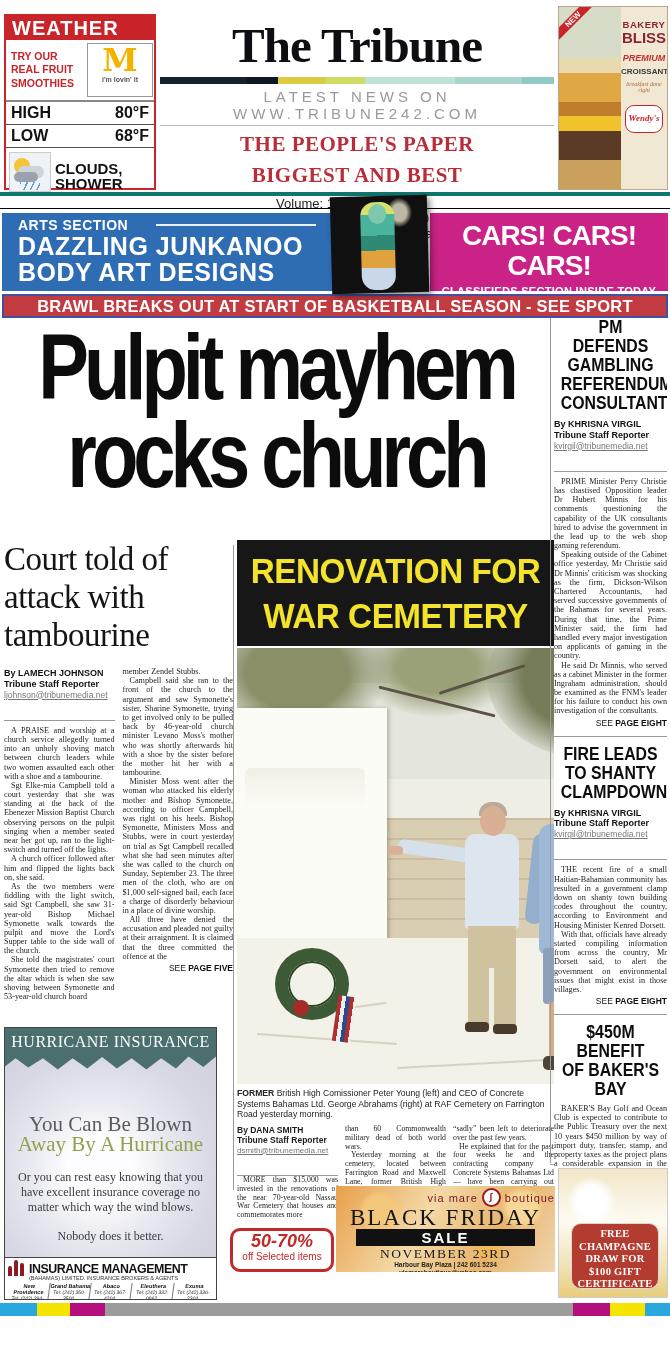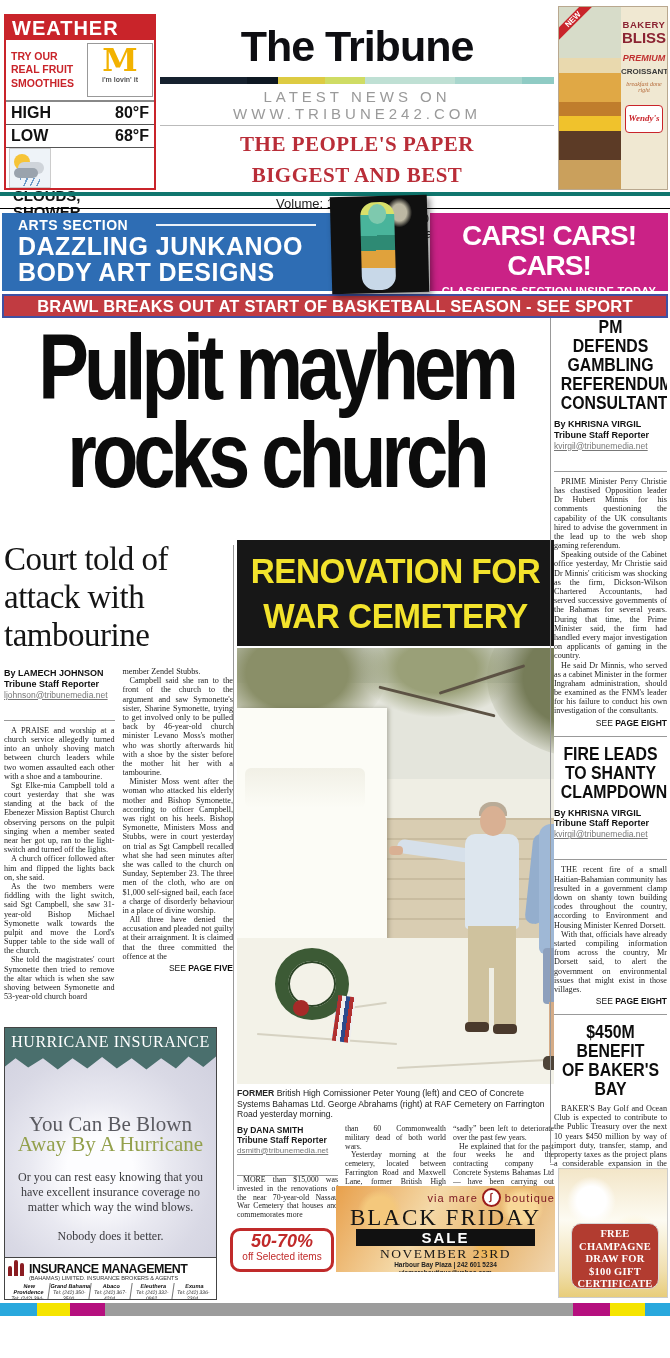--- a/index.html
+++ b/index.html
@@ -9,48 +9,48 @@
 
   
   .weather{position:absolute;left:4px;top:14px;width:152px;height:176px;border:2px solid #c9242a;background:#fff;box-sizing:border-box;}
   .weather-head{background:#c9242a;color:#fff;font-weight:bold;font-size:20px;letter-spacing:1px;padding:1px 6px;height:24px;box-sizing:border-box;}
   .weather-ad{display:flex;height:60px;border-bottom:2px solid #888;align-items:center;}
   .weather-ad-text{width:74px;padding-left:5px;color:#c9242a;font-weight:bold;font-size:10.5px;line-height:1.25;}
   .mcd-box{width:64px;height:52px;border:1px solid #999;margin-left:2px;text-align:center;}
   .mcd-m{font-family:"DejaVu Serif",serif;font-weight:bold;color:#f2b200;font-size:32px;line-height:32px;}
   .mcd-tag{font-size:7px;font-weight:bold;color:#555;}
   .wrow{display:flex;justify-content:space-between;align-items:center;height:22px;padding:0 5px;font-weight:bold;font-size:16px;border-bottom:1px solid #555;}
-  .wforecast{display:flex;align-items:flex-start;height:44px;padding:0 3px;flex-direction:column;}
+  .wforecast{display:flex;align-items:flex-end;height:44px;padding:0 3px;}
   .wicon{position:relative;width:40px;height:38px;flex:none;border:1px solid #ccc;background:#eef3f8;}
   .wicon .sun{position:absolute;left:4px;top:5px;width:16px;height:16px;border-radius:50%;background:#f6c437;}
   .wicon .cl1{position:absolute;left:8px;top:13px;width:26px;height:12px;border-radius:8px;background:#cfd4da;}
   .wicon .cl2{position:absolute;left:4px;top:19px;width:24px;height:10px;border-radius:7px;background:#9aa3ad;}
   .wicon .rain{position:absolute;left:10px;top:29px;width:20px;height:8px;
       background:repeating-linear-gradient(115deg,#6f9cc9 0 1.5px,transparent 1.5px 6px);}
   .wtext{font-weight:bold;font-size:15px;line-height:1.05;margin-left:4px;}
 
   
   .masthead{position:absolute;left:160px;top:16px;width:394px;text-align:center;}
-  .mast-title{font-family:Liberation Sans, sans-serif;font-weight:bold;font-size:43px;line-height:60px;letter-spacing:-1px;color:#0e0e12;}
+  .mast-title{font-family:Liberation Serif, serif;font-weight:bold;font-size:49px;line-height:60px;letter-spacing:-1px;color:#0e0e12;}
   .mast-bar{height:7px;margin-top:1px;background:linear-gradient(to right,#16212e 0 22%,#0e1822 22% 30%,#ddcb42 30% 42%,#cfdc64 42% 52%,#bfe0d4 52% 75%,#a8d6cd 75% 92%,#8fcbc4 92% 100%);}
   .mast-tag{font-size:15px;letter-spacing:4px;color:#9a9a9a;padding:4px 0 3px;border-bottom:1px solid #bbb;}
   .mast-slogan{font-family:"Liberation Serif",serif;font-weight:bold;color:#b92d38;font-size:21px;line-height:26px;margin-top:5px;letter-spacing:.5px;}
 
   
   .bakery{position:absolute;left:558px;top:6px;width:110px;height:184px;border:1px solid #b9a88f;box-sizing:border-box;overflow:hidden;background:#efe6cf;}
   .bak-photo{position:absolute;left:0;top:0;width:64px;height:100%;
      background:linear-gradient(#d7dcc9 0 28%,#e9d9ae 28% 36%,#e0a845 36% 52%,#c07d2c 52% 60%,#f0c22c 60% 68%,#5c3b26 68% 84%,#caa05c 84% 100%);}
   .bak-new{position:absolute;left:-16px;top:8px;width:60px;transform:rotate(-45deg);background:#c9242a;color:#fff;font-weight:bold;font-size:8px;text-align:center;z-index:3;}
   .bak-panel{position:absolute;right:0;top:0;width:46px;height:100%;background:#f0e8d2;text-align:center;padding-top:12px;box-sizing:border-box;}
   .bak-1{color:#8b2332;font-weight:bold;font-size:9.5px;letter-spacing:.5px;}
   .bak-2{color:#8b2332;font-weight:bold;font-size:15px;line-height:15px;}
   .bak-3{color:#c03030;font-weight:bold;font-style:italic;font-size:9px;margin-top:8px;}
   .bak-4{color:#3a3a3a;font-weight:bold;font-size:8px;margin-top:4px;}
   .bak-5{color:#b56a3a;font-style:italic;font-size:6px;margin-top:5px;font-family:"Liberation Serif",serif;}
-  .wendys{margin:12px auto 0;width:36px;height:26px;border:1.5px solid #c9242a;border-radius:4px;background:#fff;
+  .wendys{margin:12px auto 0;width:36px;height:26px;border:1.5px solid #c9242a;border-radius:9px;background:#fff;
           color:#c9242a;font-family:"Liberation Serif",serif;font-style:italic;font-weight:bold;font-size:9px;line-height:24px;}
 
   
   .dateline{position:absolute;left:0;top:192px;width:670px;height:17px;border-top:4px solid #0f766e;border-bottom:1px solid #000;
             display:flex;align-items:center;font-size:13px;color:#222;box-sizing:border-box;padding:0 8px;flex-direction:column;}
   .dateline>div{flex:1;}
   .dl-c{text-align:center;}  .dl-r{text-align:right;}
 
   
   .arts{position:absolute;left:2px;top:213px;width:424px;height:78px;background:#2e6db4;color:#fff;padding:4px 0 0 16px;box-sizing:border-box;}

